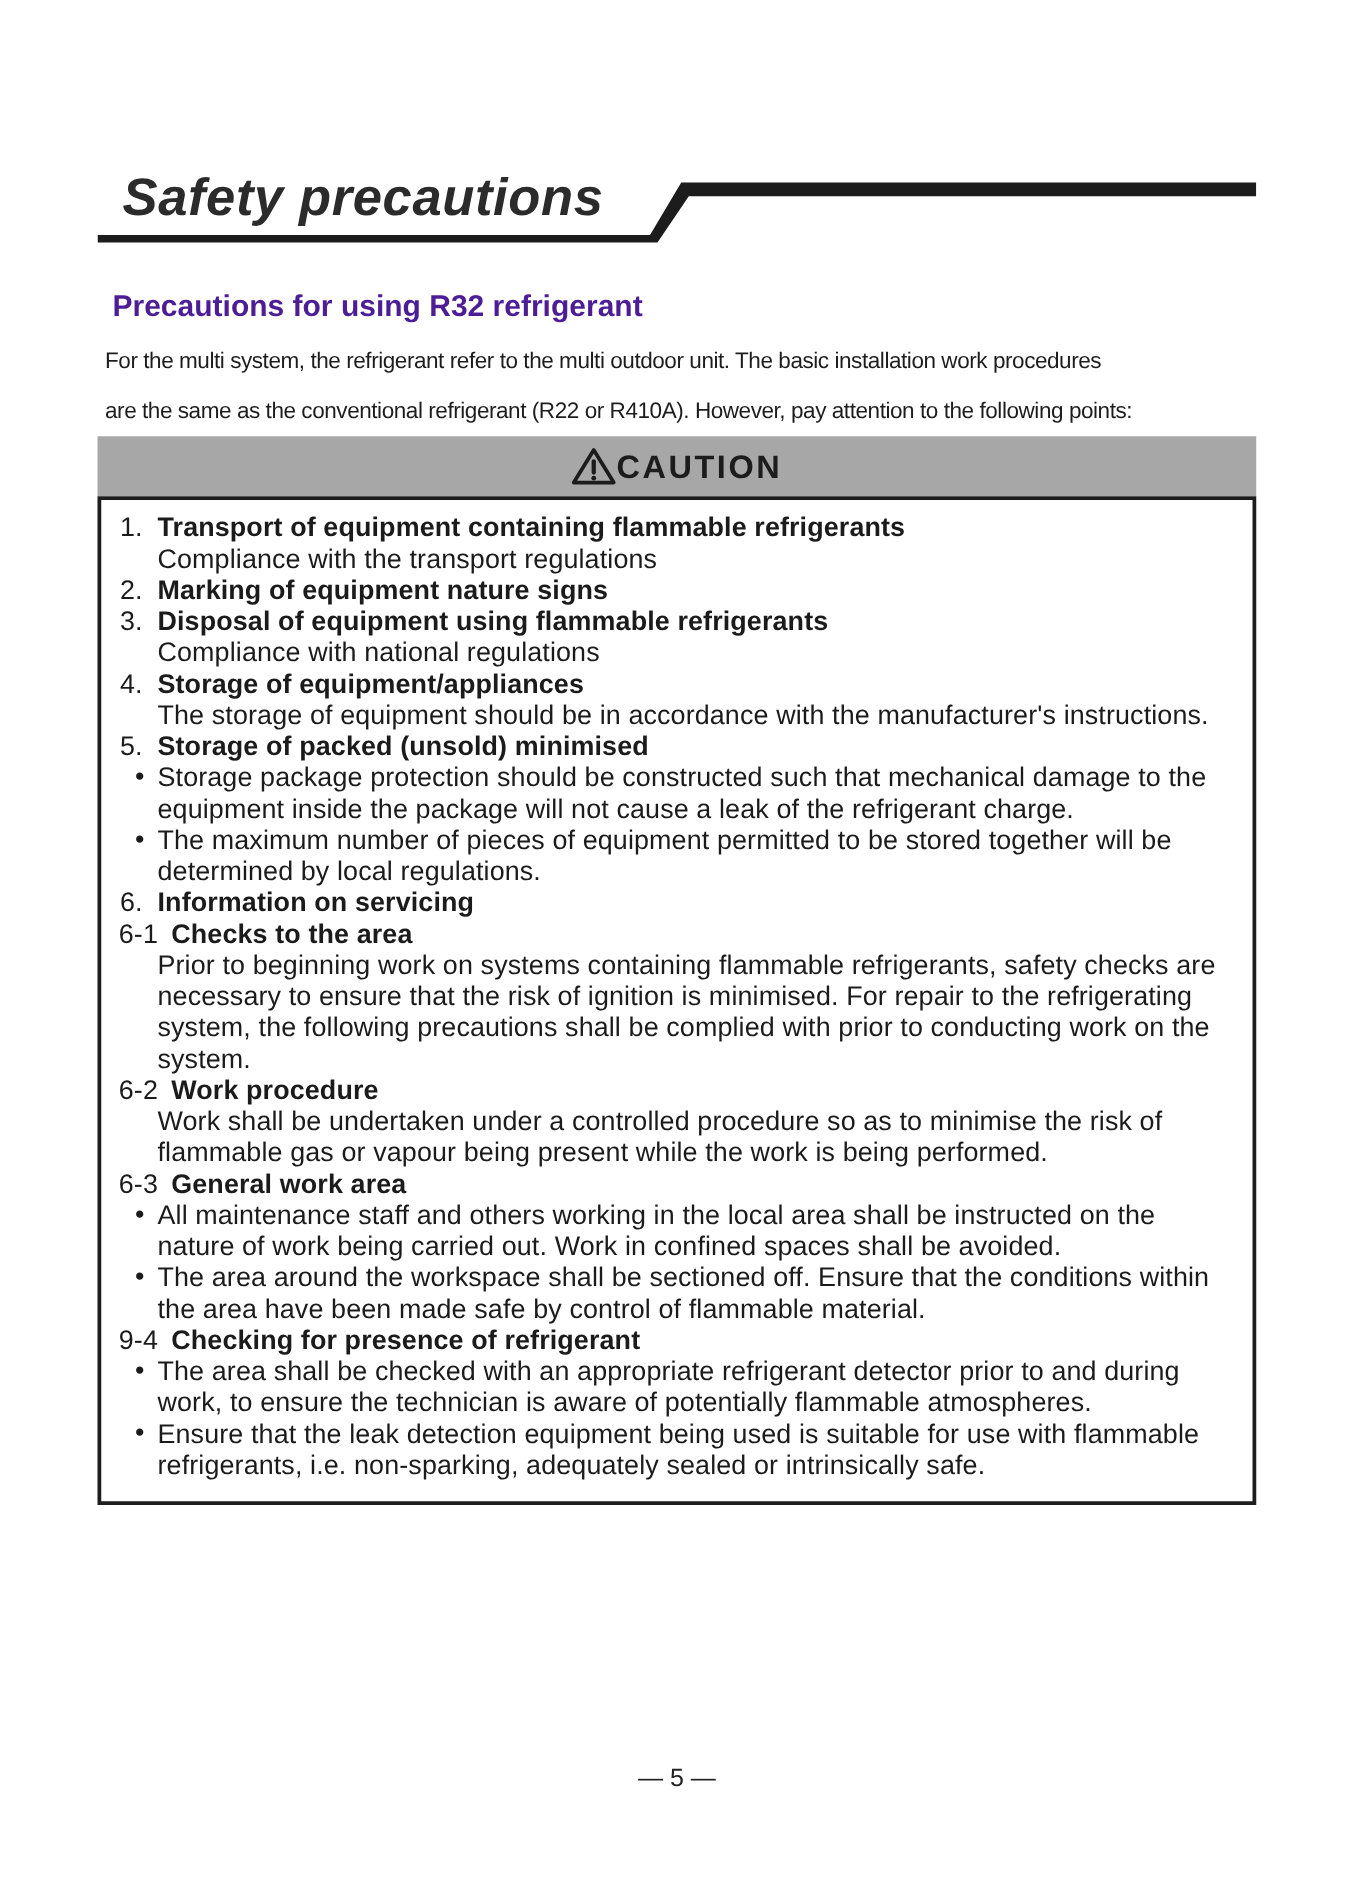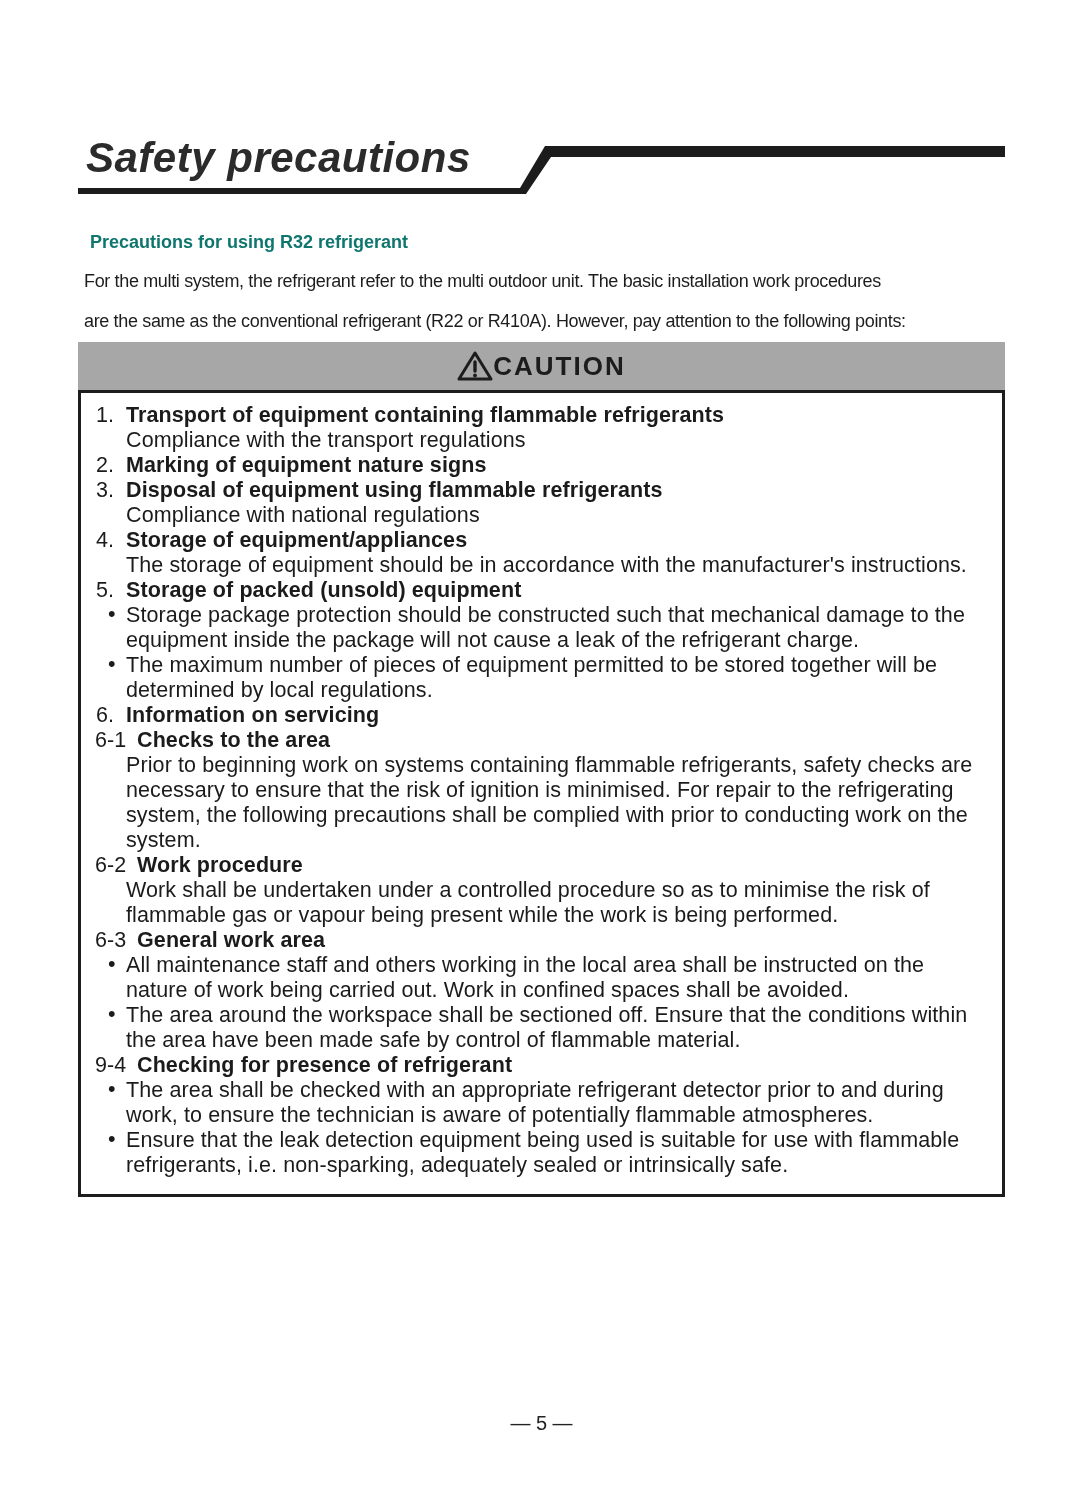--- a/index.html
+++ b/index.html
@@ -3,28 +3,28 @@
 <meta charset="utf-8">
 <style>
   html,body { margin:0; padding:0; background:#ffffff; }
   body { font-family:"Liberation Sans", sans-serif; color:#1b1b1b; }
   .page { position:relative; width:1083px; height:1508px; background:#ffffff; overflow:hidden; }
   .content { margin:0 78px; padding-top:132px; }
 
   
   .hdr { position:relative; height:72px; }
   .hdr h1 {
-    position:absolute; left:8px; top:0; margin:0;
+    position:absolute; left:20px; top:0; margin:0;
     font-size:42px; font-weight:bold; font-style:italic;
     line-height:52px; color:#2b2b2b; letter-spacing:0.5px;
   }
   .hdr svg { position:absolute; left:0; top:10px; }
 
   
-  .sec-h { margin:28px 0 0 12px; font-size:18px; font-weight:bold; color:#0f766e; }
+  .sec-h { margin:28px 0 0 12px; font-size:24px; font-weight:bold; color:#4c1d95; }
   .intro { margin:18px 0 0 6px; font-size:18px; letter-spacing:-0.35px; color:#1d1d1d; }
   .intro + .intro { margin-top:19px; }
 
   
   .caution { margin-top:10px; }
   .c-head {
     height:48px; background:#a7a7a7;
     display:flex; align-items:center; justify-content:center; 
   }
   .c-label { font-size:26px; font-weight:bold; letter-spacing:2px; color:#1c1c1c; }
@@ -94,21 +94,21 @@
         </div>
 
         <div class="row hang">
           <span class="marker">4.</span>
           <div class="bold">Storage of equipment/appliances</div>
           <div>The storage of equipment should be in accordance with the manufacturer's instructions.</div>
         </div>
 
         <div class="row hang">
           <span class="marker">5.</span>
-          <div class="bold">Storage of packed (unsold) equipment</div>
+          <div class="bold">Storage of packed (unsold) minimised</div>
         </div>
         <div class="row bullet">
           <span class="dot">•</span>
           <div>Storage package protection should be constructed such that mechanical damage to the equipment inside the package will not cause a leak of the refrigerant charge.</div>
         </div>
         <div class="row bullet">
           <span class="dot">•</span>
           <div>The maximum number of pieces of equipment permitted to be stored together will be determined by local regulations.</div>
         </div>
 

